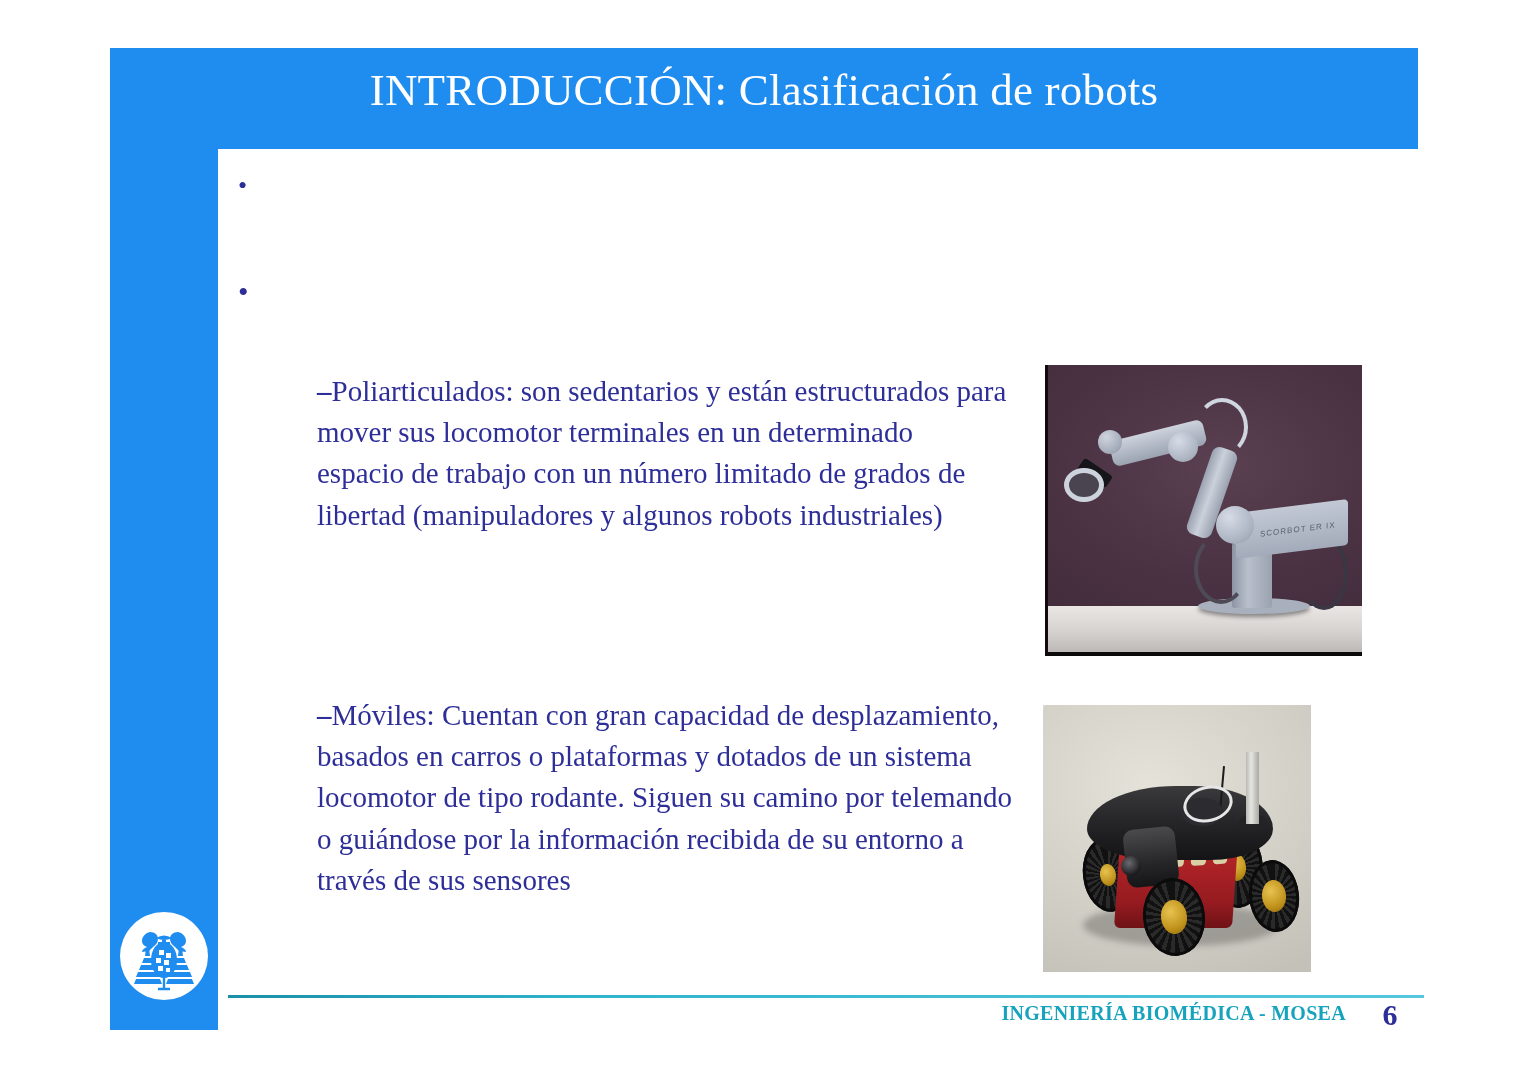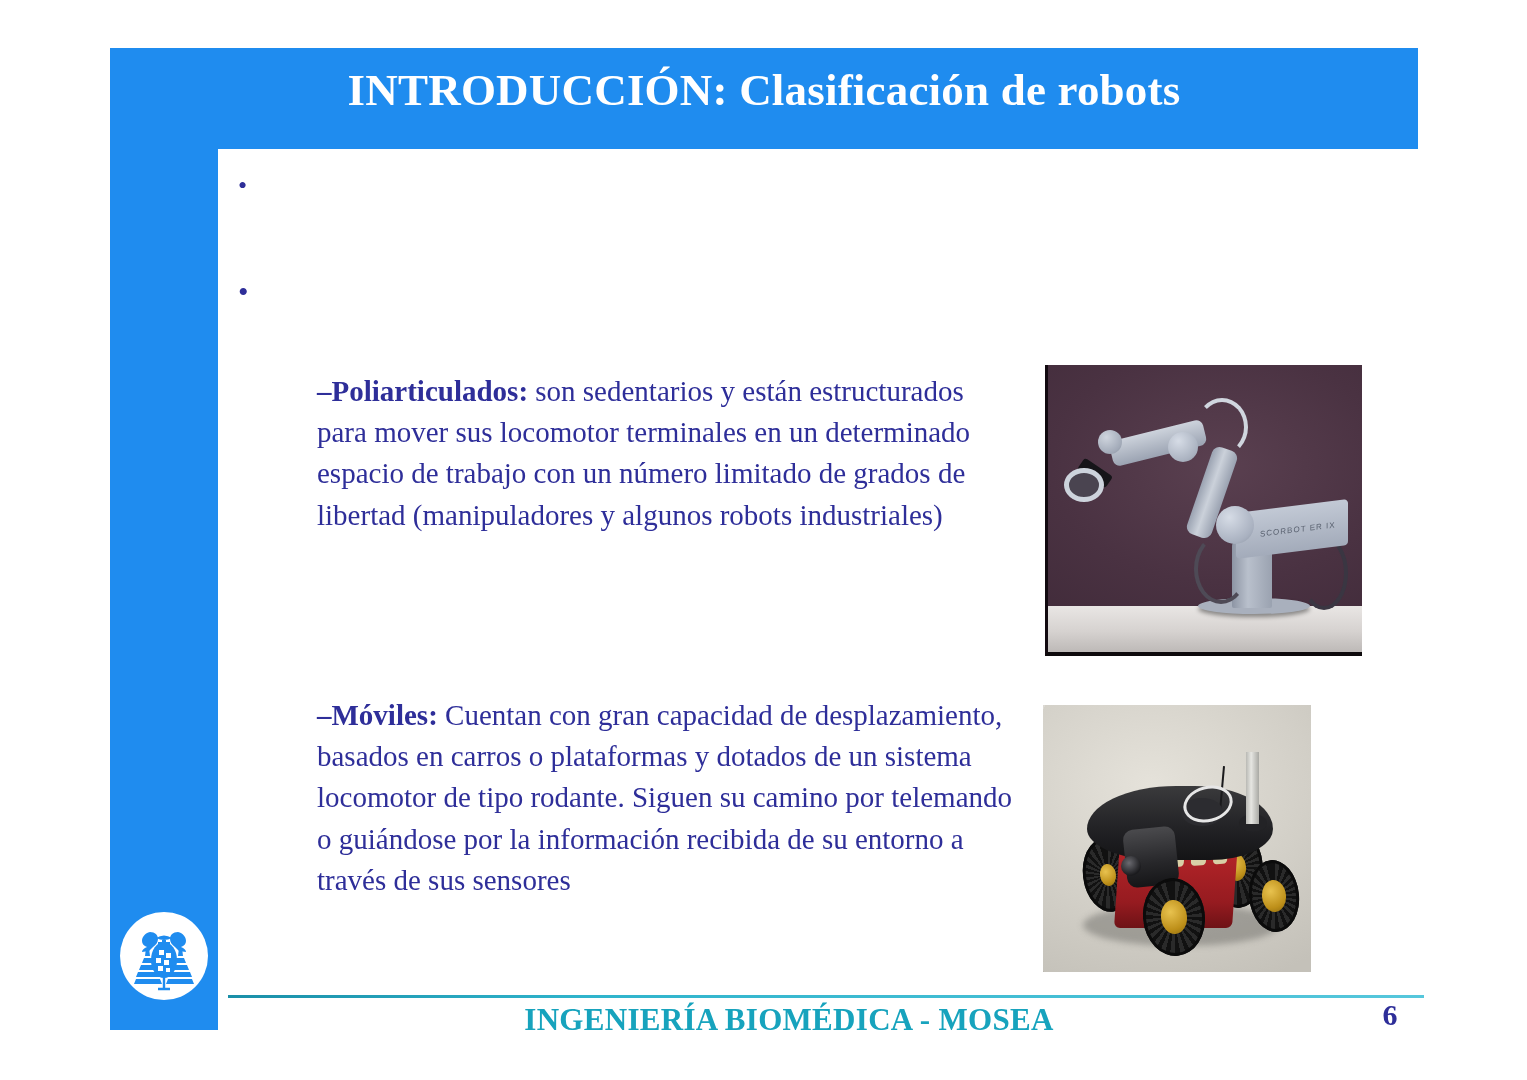--- a/index.html
+++ b/index.html
@@ -56,21 +56,21 @@
   }
 
   .slide-title {
     position: absolute;
     left: 110px;
     top: 66px;
     width: 1308px;
     text-align: center;
     color: #ffffff;
     font-size: 45px;
-    font-weight: bold;
+    font-weight: normal;
     letter-spacing: 0.2px;
     line-height: 1.1;
     white-space: nowrap;
   }
 
   
   .bullet-row {
     position: absolute;
     display: flex;
     align-items: flex-start;
@@ -112,21 +112,21 @@
     position: absolute;
     color: #2e2e99;
     font-size: 29px;
     line-height: 1.42;
     text-align: left;
   }
   .sub-para .dash {
     font-weight: bold;
   }
   .sub-para .term {
-    font-weight: bold;
+    font-weight: normal;
   }
 
   #sub-poli {
     left: 317px;
     top: 371px;
     width: 690px;
   }
   #sub-movil {
     left: 317px;
     top: 695px;
@@ -467,26 +467,26 @@
   .footer-rule {
     position: absolute;
     left: 228px;
     top: 995px;
     width: 1196px;
     height: 3px;
     background: linear-gradient(90deg, #1a8fa8 0%, #2fb4cc 30%, #56c7dc 100%);
   }
   .footer-text {
     position: absolute;
-    left: 224px;
+    left: 216px;
     top: 1002px;
     width: 1130px;
-    text-align: center;
+    text-align: right;
     color: #17a3bd;
-    font-size: 31px;
+    font-size: 20px;
     font-weight: bold;
     letter-spacing: 0.3px;
     white-space: nowrap;
   }
   .page-number {
     position: absolute;
     left: 1360px;
     top: 998px;
     width: 60px;
     text-align: center;

